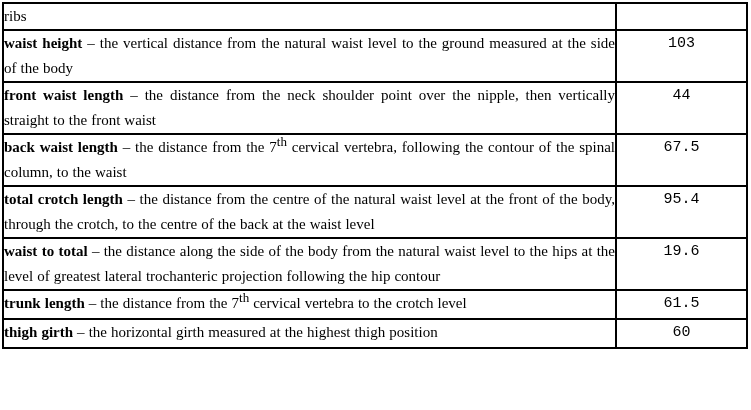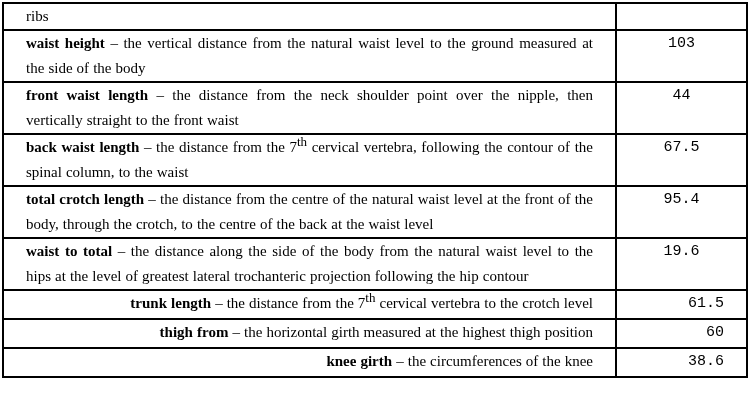--- a/index.html
+++ b/index.html
@@ -25,26 +25,26 @@
     table-layout: fixed;
     width: 744px;
   }
   col.c-desc { width: 613px; }
   col.c-val  { width: 131px; }
   table.meas td {
     border: 2px solid #000000;
     vertical-align: top;
     font-size: 15px;
     line-height: 25px;
-    padding: 0 22px;
+    padding: 0 0;
     overflow: hidden;
   }
   tr.hs td { height: 24px; }
   tr.h2 td { height: 50px; }
-  tr.h1 td { height: 27px; text-align: right; }
+  tr.h1 td { height: 27px; }
   td.desc {
     text-align: justify;
     word-spacing: 0.02em;
   }
   td.val {
     text-align: center;
     padding-left: 2px;
     padding-right: 26px; 
     font-family: Liberation Mono, monospace;
   }
@@ -95,25 +95,21 @@
         <td class="desc"><span class="term">waist to total</span><span> – </span><span>the distance along the side of the body from the natural waist level to the hips at the level of greatest lateral trochanteric projection following the hip contour</span></td>
         <td class="val">19.6</td>
       </tr>
 
       <tr class="h1">
         <td class="desc"><span class="term">trunk length</span><span> – </span><span>the distance from the 7</span><sup class="ord">th</sup><span> cervical vertebra to the crotch level</span></td>
         <td class="val">61.5</td>
       </tr>
 
       <tr class="h1">
-        <td class="desc"><span class="term">thigh from</span><span> – </span><span>the horizontal girth measured at the highest thigh position</span></td>
+        <td class="desc"><span class="term">thigh girth</span><span> – </span><span>the horizontal girth measured at the highest thigh position</span></td>
         <td class="val">60</td>
       </tr>
 
-      <tr class="h1">
-        <td class="desc"><span class="term">knee girth</span><span> – </span><span>the circumferences of the knee</span></td>
-        <td class="val">38.6</td>
-      </tr>
 
 
     </tbody>
   </table>
 </div>
 
 </body></html>

